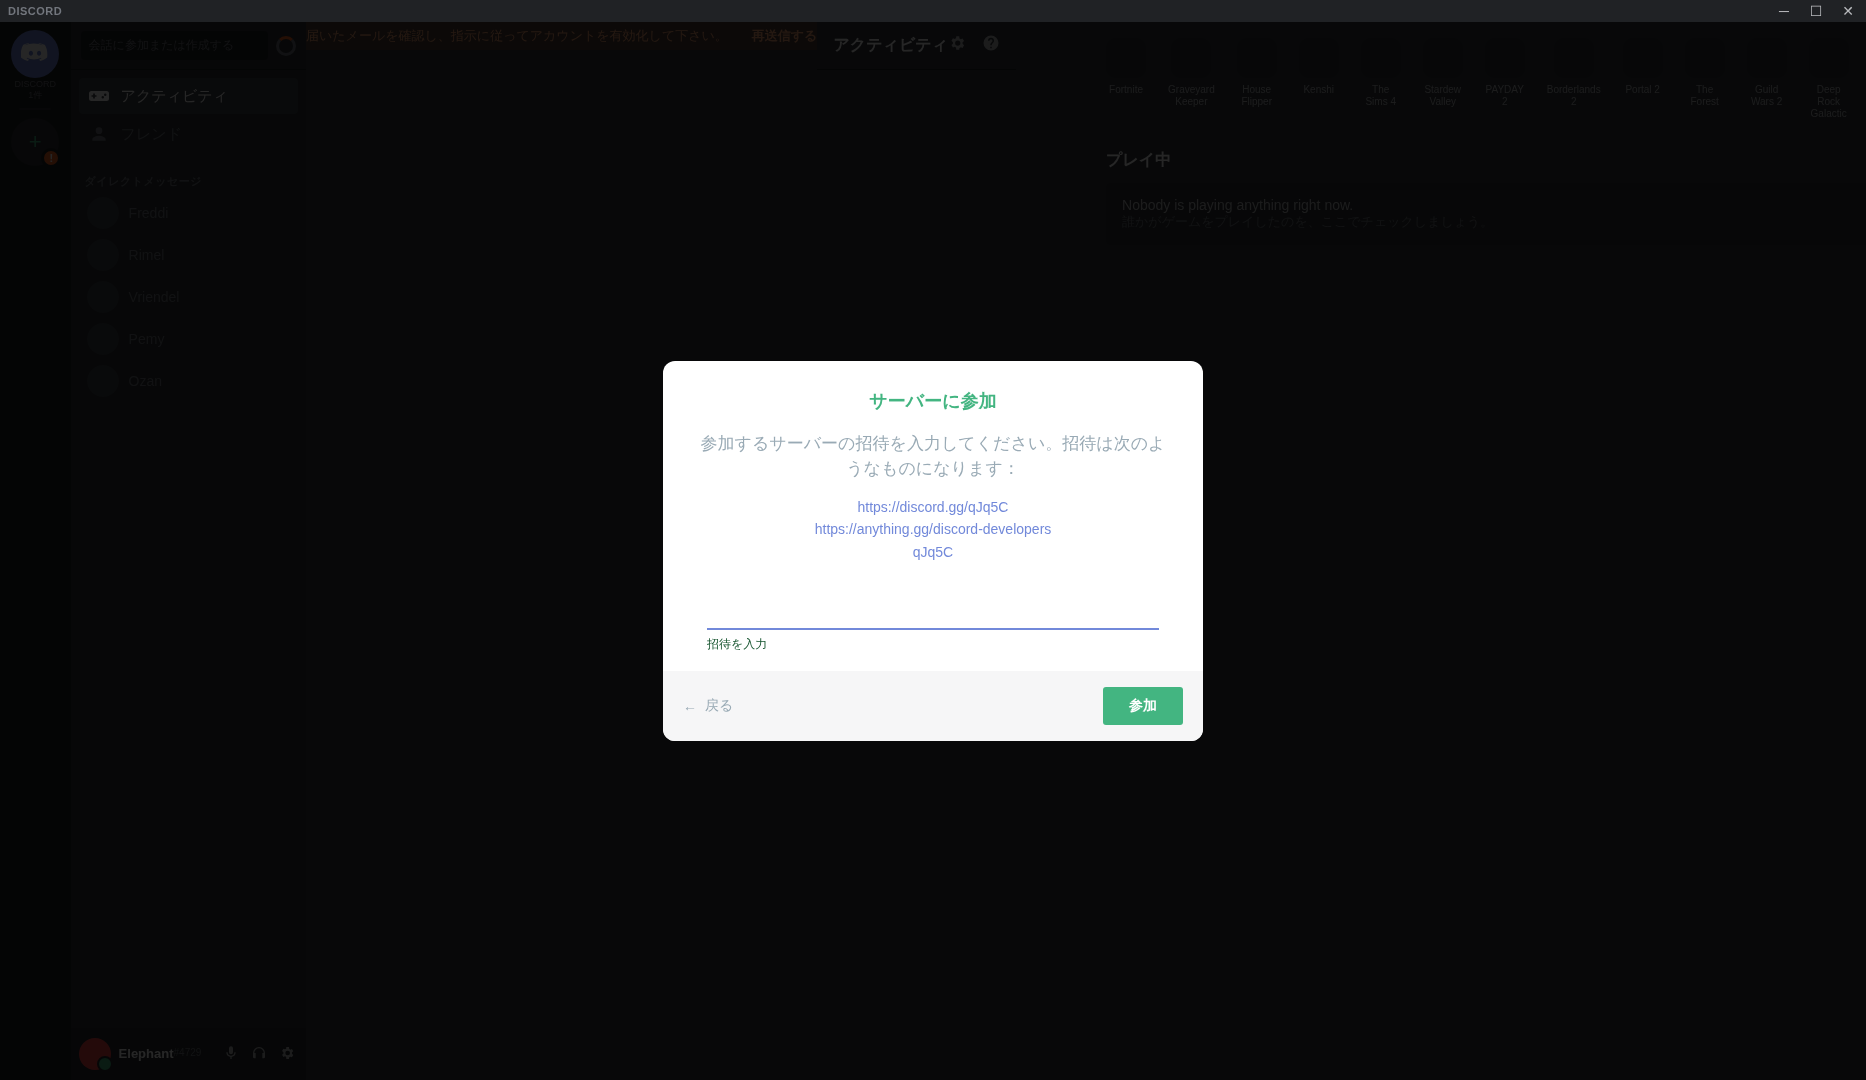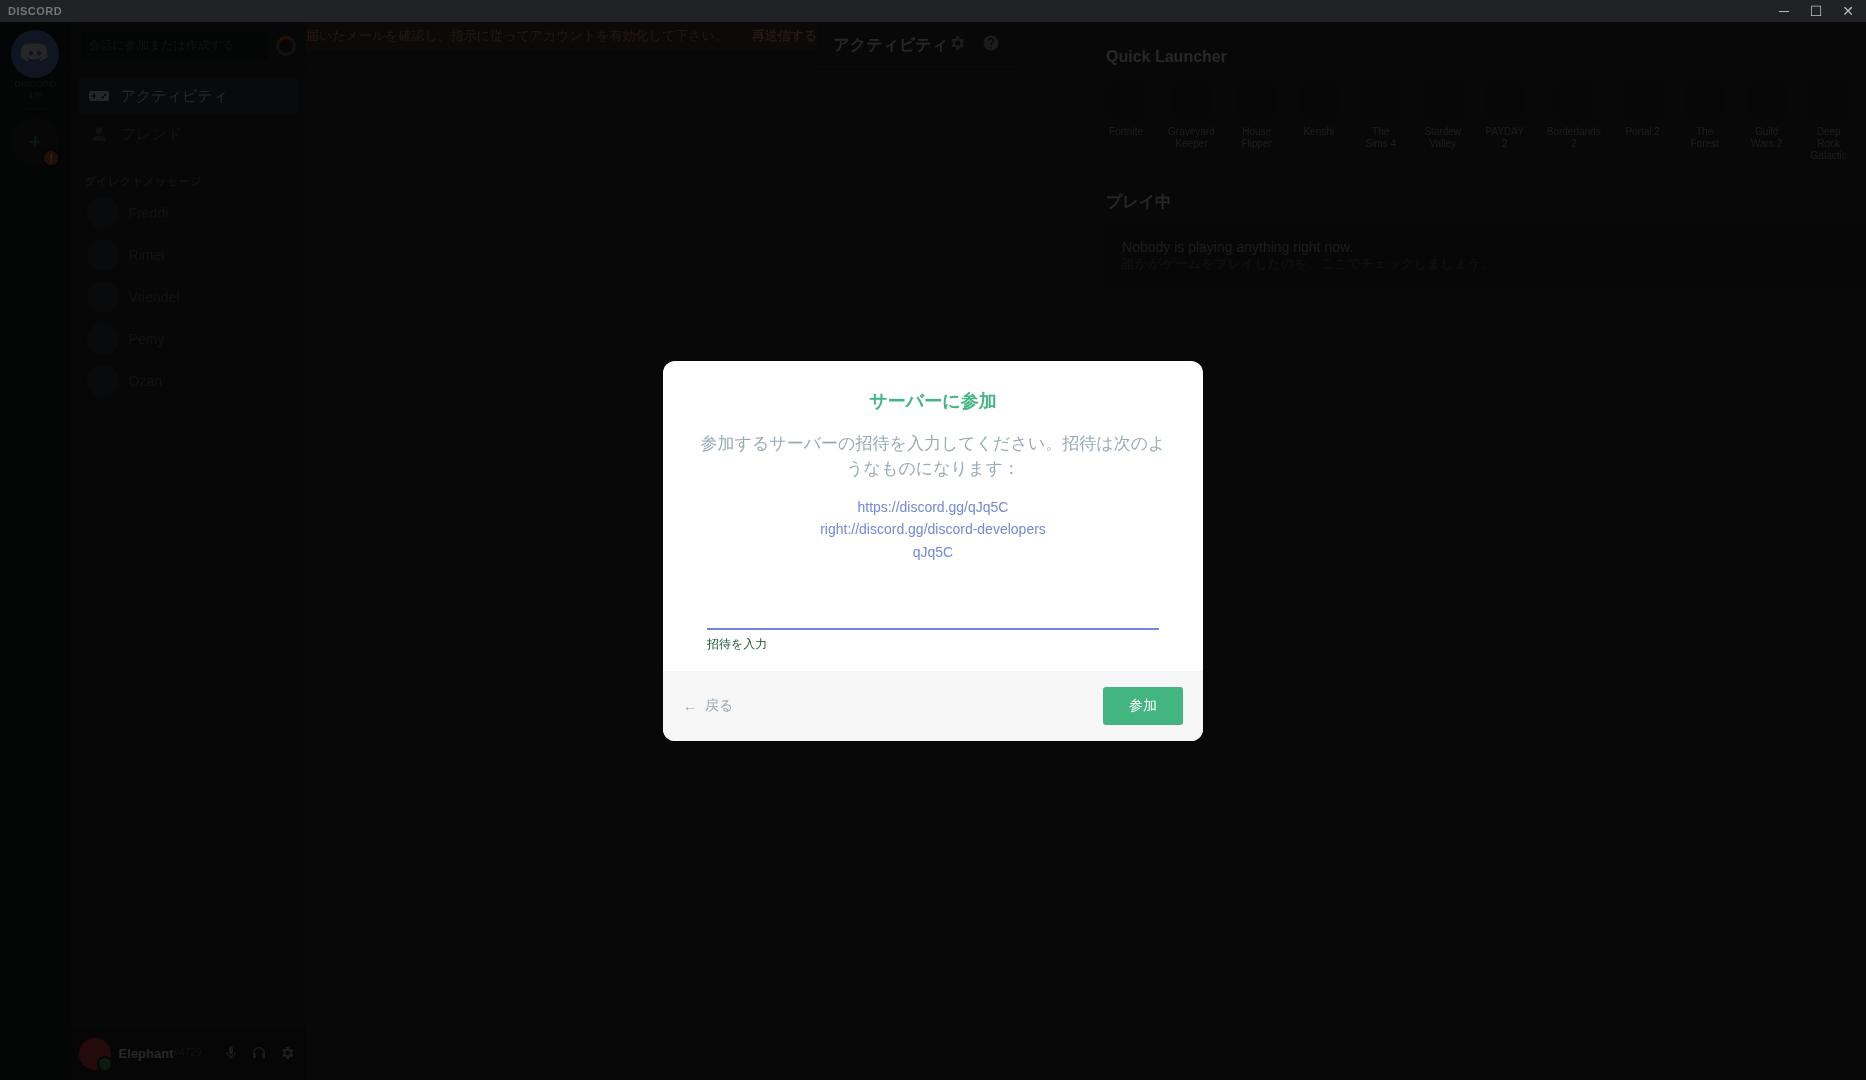--- a/index.html
+++ b/index.html
@@ -70,21 +70,21 @@
 .modal { width:540px; background:#fff; border-radius:12px; overflow:hidden; display:flex;flex-direction:column;}
 .modal-body { padding:28px 34px 18px; text-align:center;}
 .modal-title { color:#43b581; font-size:18px; font-weight:700; margin-bottom:18px;}
 .modal-desc { color:#99aab5; font-size:17px; line-height:1.5; margin-bottom:14px;}
 .modal-examples { color:#7289da; font-size:14px; line-height:1.6; margin-bottom:31px;}
 .modal-input-wrap { text-align:left; padding: 0 10px;}
 .modal-input { width:100%; border:none; border-bottom:2px solid #7289da; font-size:16px; padding:8px 2px; outline:none; background:transparent;}
 .modal-input-label { color:#14532d; font-size:12px; margin-top:6px; display:block;}
 .modal-footer { background:#f6f6f7; padding:16px 20px; display:flex; align-items:center;}
 .back-btn { display:flex;align-items:center;gap:8px; color:#99aab5; font-size:14px; background:none;border:none;}
-.join-btn { margin-left:auto; background:#43b581; color:#fff; border:none; border-radius:3px; padding:10px 26px; font-size:14px; font-weight:400;}
+.join-btn { margin-left:auto; background:#43b581; color:#fff; border:none; border-radius:3px; padding:10px 26px; font-size:14px; font-weight:700;}
 </style>
 </head>
 <body>
 
 <div class="titlebar">
   <span class="titlebar-logo">DISCORD</span>
   <div class="titlebar-controls">
     <div class="titlebar-btn">─</div>
     <div class="titlebar-btn">☐</div>
     <div class="titlebar-btn">✕</div>
@@ -186,21 +186,20 @@
       <div class="hdr-actions">
         <span><svg width="18" height="18" viewBox="0 0 24 24" fill="currentColor">
               <path d="M19.4 13a7.5 7.5 0 0 0 0-2l2-1.6-2-3.4-2.4 1a7.4 7.4 0 0 0-1.7-1L15 3h-4l-.3 2.5a7.4 7.4 0 0 0-1.7 1l-2.4-1-2 3.4L6.6 11a7.5 7.5 0 0 0 0 2l-2 1.6 2 3.4 2.4-1a7.4 7.4 0 0 0 1.7 1L11 21h4l.3-2.5a7.4 7.4 0 0 0 1.7-1l2.4 1 2-3.4zM13 15.5A3.5 3.5 0 1 1 16.5 12 3.5 3.5 0 0 1 13 15.5z"></path>
             </svg></span>
         <span><svg width="18" height="18" viewBox="0 0 24 24" fill="currentColor">
               <path d="M12 2a10 10 0 1 0 10 10A10 10 0 0 0 12 2zm1 17h-2v-2h2zm2.1-7.7l-.9.9A3.4 3.4 0 0 0 13 15h-2v-.5a4 4 0 0 1 1.2-2.8l1.2-1.2A1.9 1.9 0 0 0 14 9a2 2 0 0 0-4 0H8a4 4 0 0 1 8 0 3.2 3.2 0 0 1-.9 2.3z"></path>
             </svg></span>
       </div>
     </div>
     <div class="content">
-      <div class="section-title">Quick Launcher</div>
       <div class="launcher-row" id="launcher-row">
           <div class="launch-item">
             <div class="launch-icon"></div>
             <div class="launch-label">Fortnite</div>
           </div>
           <div class="launch-item">
             <div class="launch-icon"></div>
             <div class="launch-label">Graveyard Keeper</div>
           </div>
           <div class="launch-item">
@@ -261,21 +260,21 @@
   </div>
 </div>
 
 <div class="overlay">
   <div class="modal">
     <div class="modal-body">
       <div class="modal-title">サーバーに参加</div>
       <div class="modal-desc">参加するサーバーの招待を入力してください。招待は次のようなものになります：</div>
       <div class="modal-examples" id="modal-examples">
           <div>https://discord.gg/qJq5C</div>
-          <div>right://discord.gg/discord-developers</div>
+          <div>https://anything.gg/discord-developers</div>
           <div>qJq5C</div>
         </div>
       <div class="modal-input-wrap">
         <input class="modal-input" autofocus="" style="">
         <span class="modal-input-label">招待を入力</span>
       </div>
     </div>
     <div class="modal-footer">
       <button class="back-btn">
         <span>←</span>

